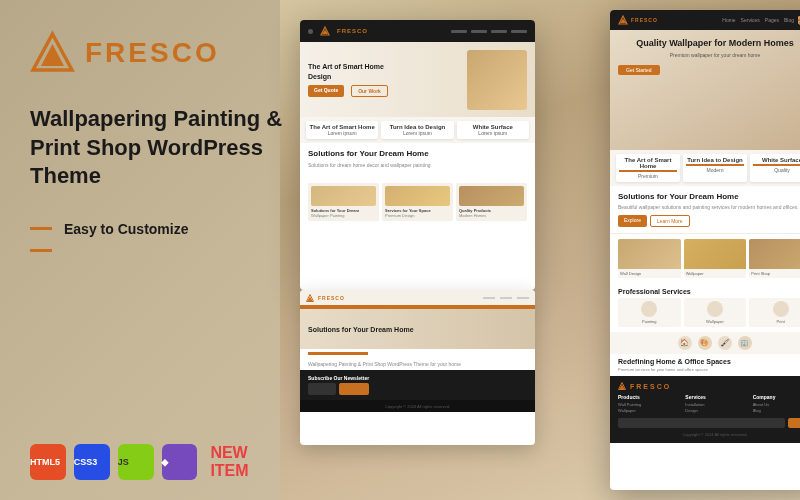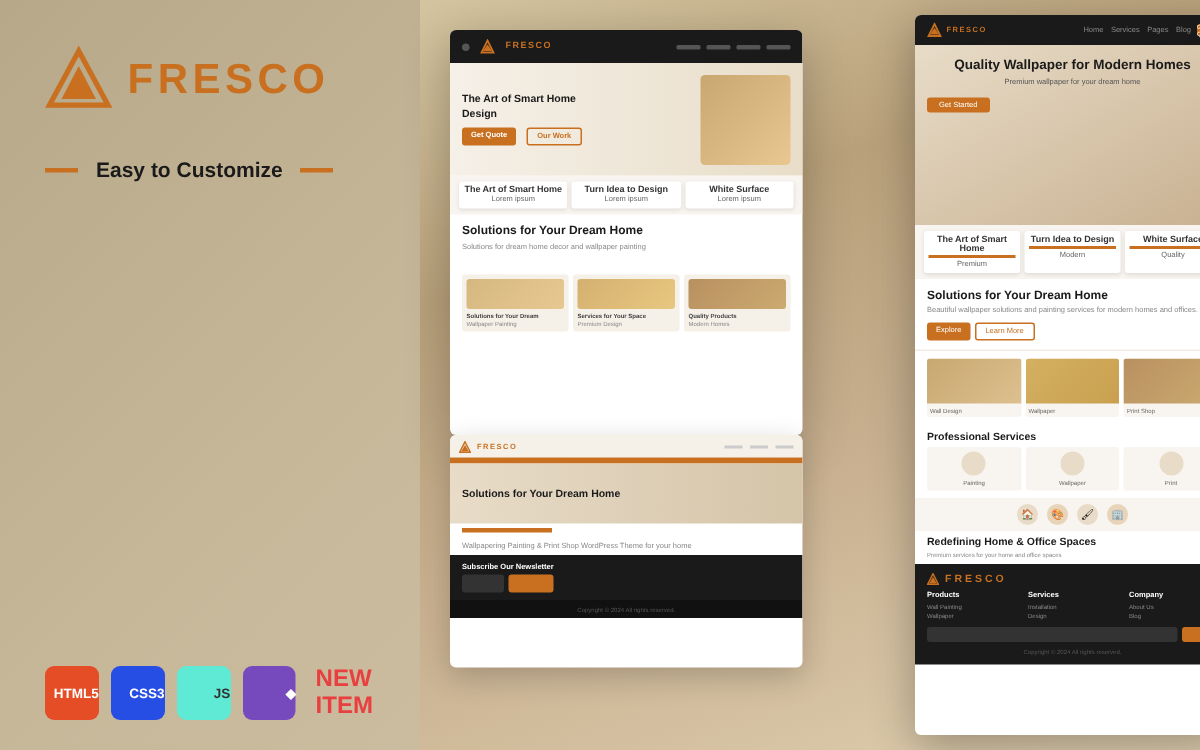--- a/index.html
+++ b/index.html
@@ -71,20 +71,21 @@
       font-size: 22px;
       font-weight: 800;
       color: #1a1a1a;
       line-height: 1.3;
       margin-bottom: 30px;
     }
 
     .features-list {
       list-style: none;
       display: flex;
+      flex-direction: column;
       gap: 12px;
       margin-bottom: 30px;
     }
 
     .feature-item {
       display: flex;
       align-items: center;
       gap: 12px;
       font-size: 14px;
       font-weight: 600;
@@ -104,29 +105,29 @@
       gap: 8px;
       margin-top: auto;
     }
 
     .badge {
       width: 36px;
       height: 36px;
       border-radius: 6px;
       display: flex;
       align-items: center;
-      justify-content: flex-end;
+      justify-content: flex-start;
       font-size: 9px;
       font-weight: 900;
       color: white;
     }
 
     .badge-html { background: #e44d26; }
     .badge-css { background: #264de4; }
-    .badge-js { background: #5eead4; color: #333; }
+    .badge-js { background: #84cc16; color: #333; }
     .badge-redux { background: #764abc; }
 
     .new-item-label {
       font-size: 16px;
       font-weight: 800;
       color: #e84040;
       margin-left: 5px;
     }
 
     
@@ -579,20 +580,21 @@
 <div class="left-panel">
 
   <div class="logo-area">
     <svg class="logo-icon" viewBox="0 0 45 45" fill="none">
       <polygon points="22.5,4 42,40 3,40" fill="none" stroke="#c87020" stroke-width="3.5"></polygon>
       <polygon points="22.5,14 34,36 11,36" fill="#c87020"></polygon>
     </svg>
     <span class="logo-text">FRESCO</span>
   </div>
 
+  <h1 class="main-heading">Wallpapering Painting &amp; Print Shop WordPress Theme</h1>
 
   <ul class="features-list">
     <li class="feature-item">
       <div class="feature-dash"></div>
       <span>Easy to Customize</span>
     </li>
     <li class="feature-item">
       <div class="feature-dash"></div>
     </li>
   </ul>

